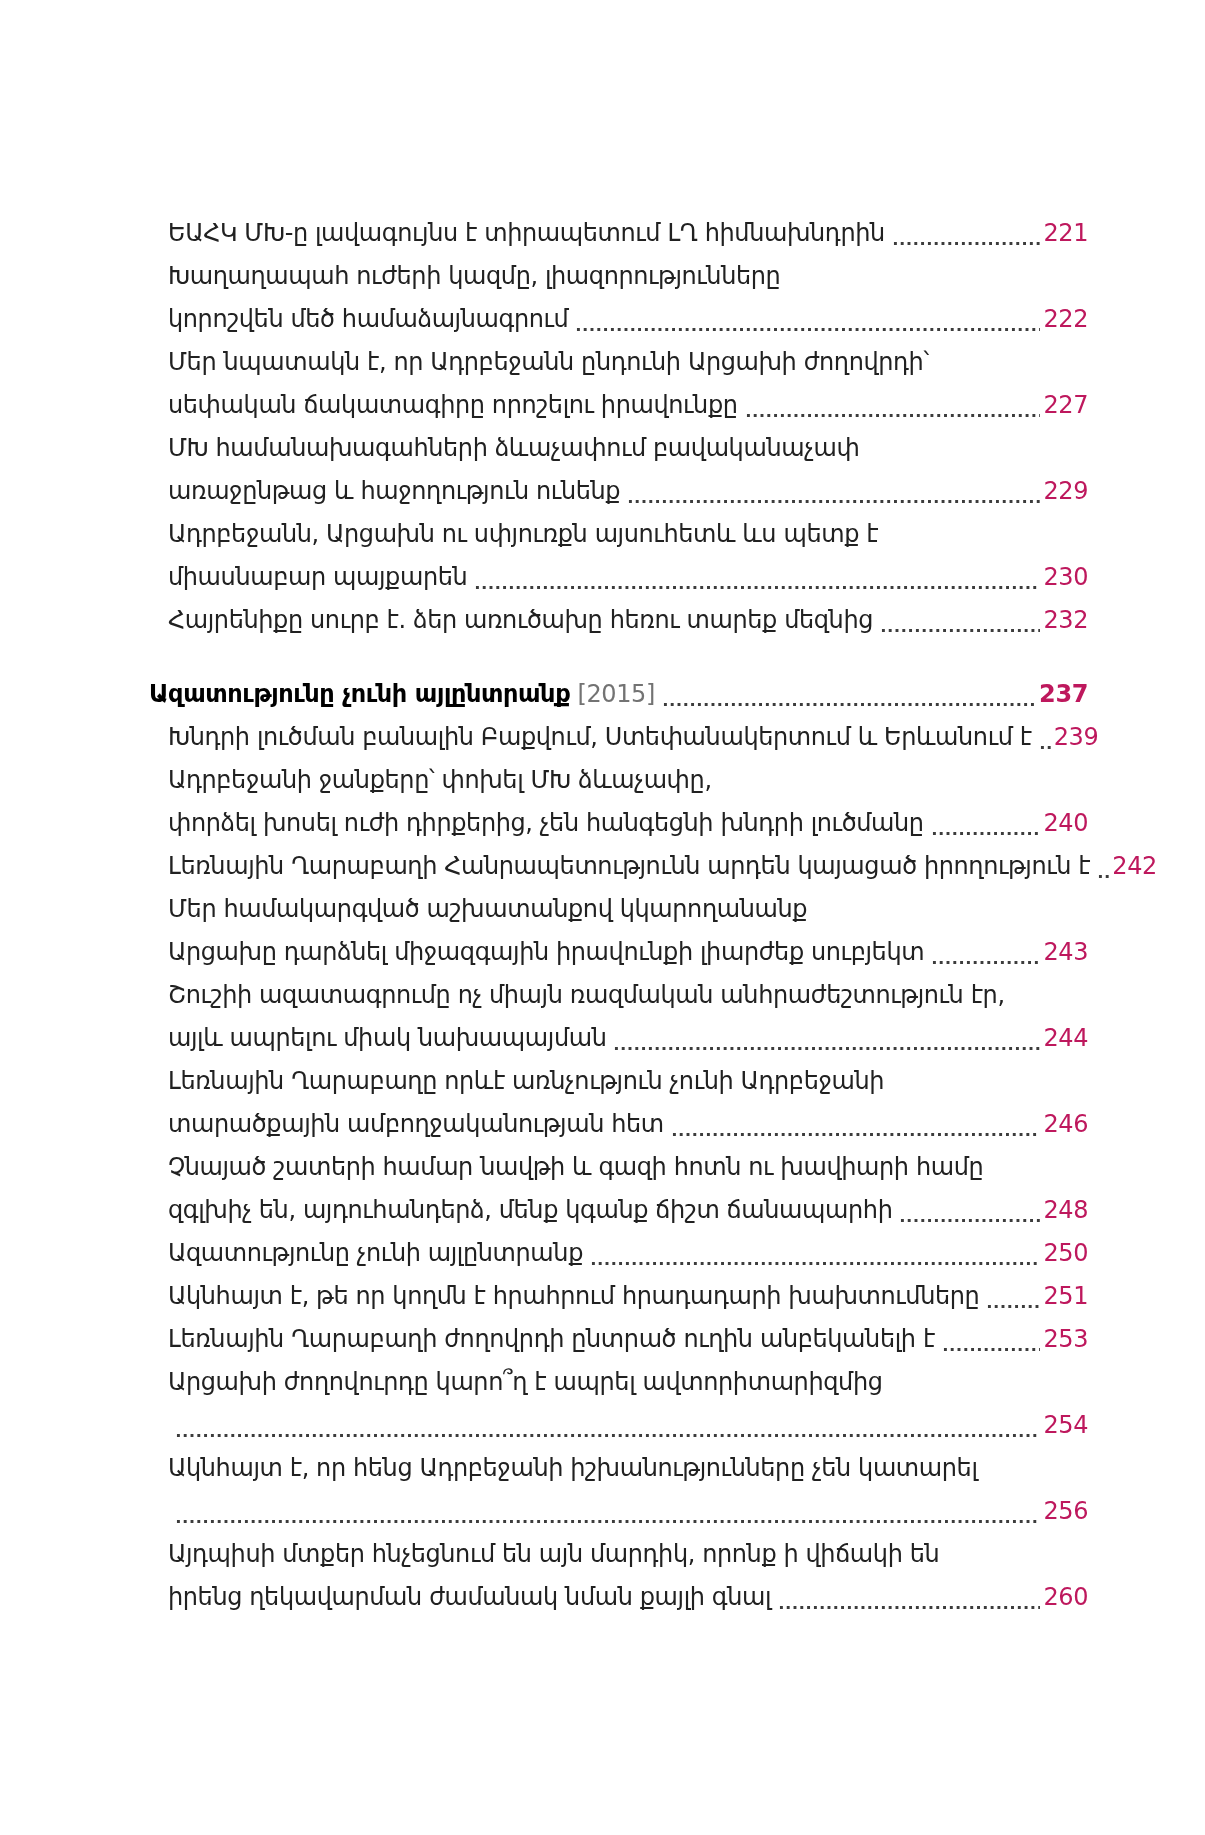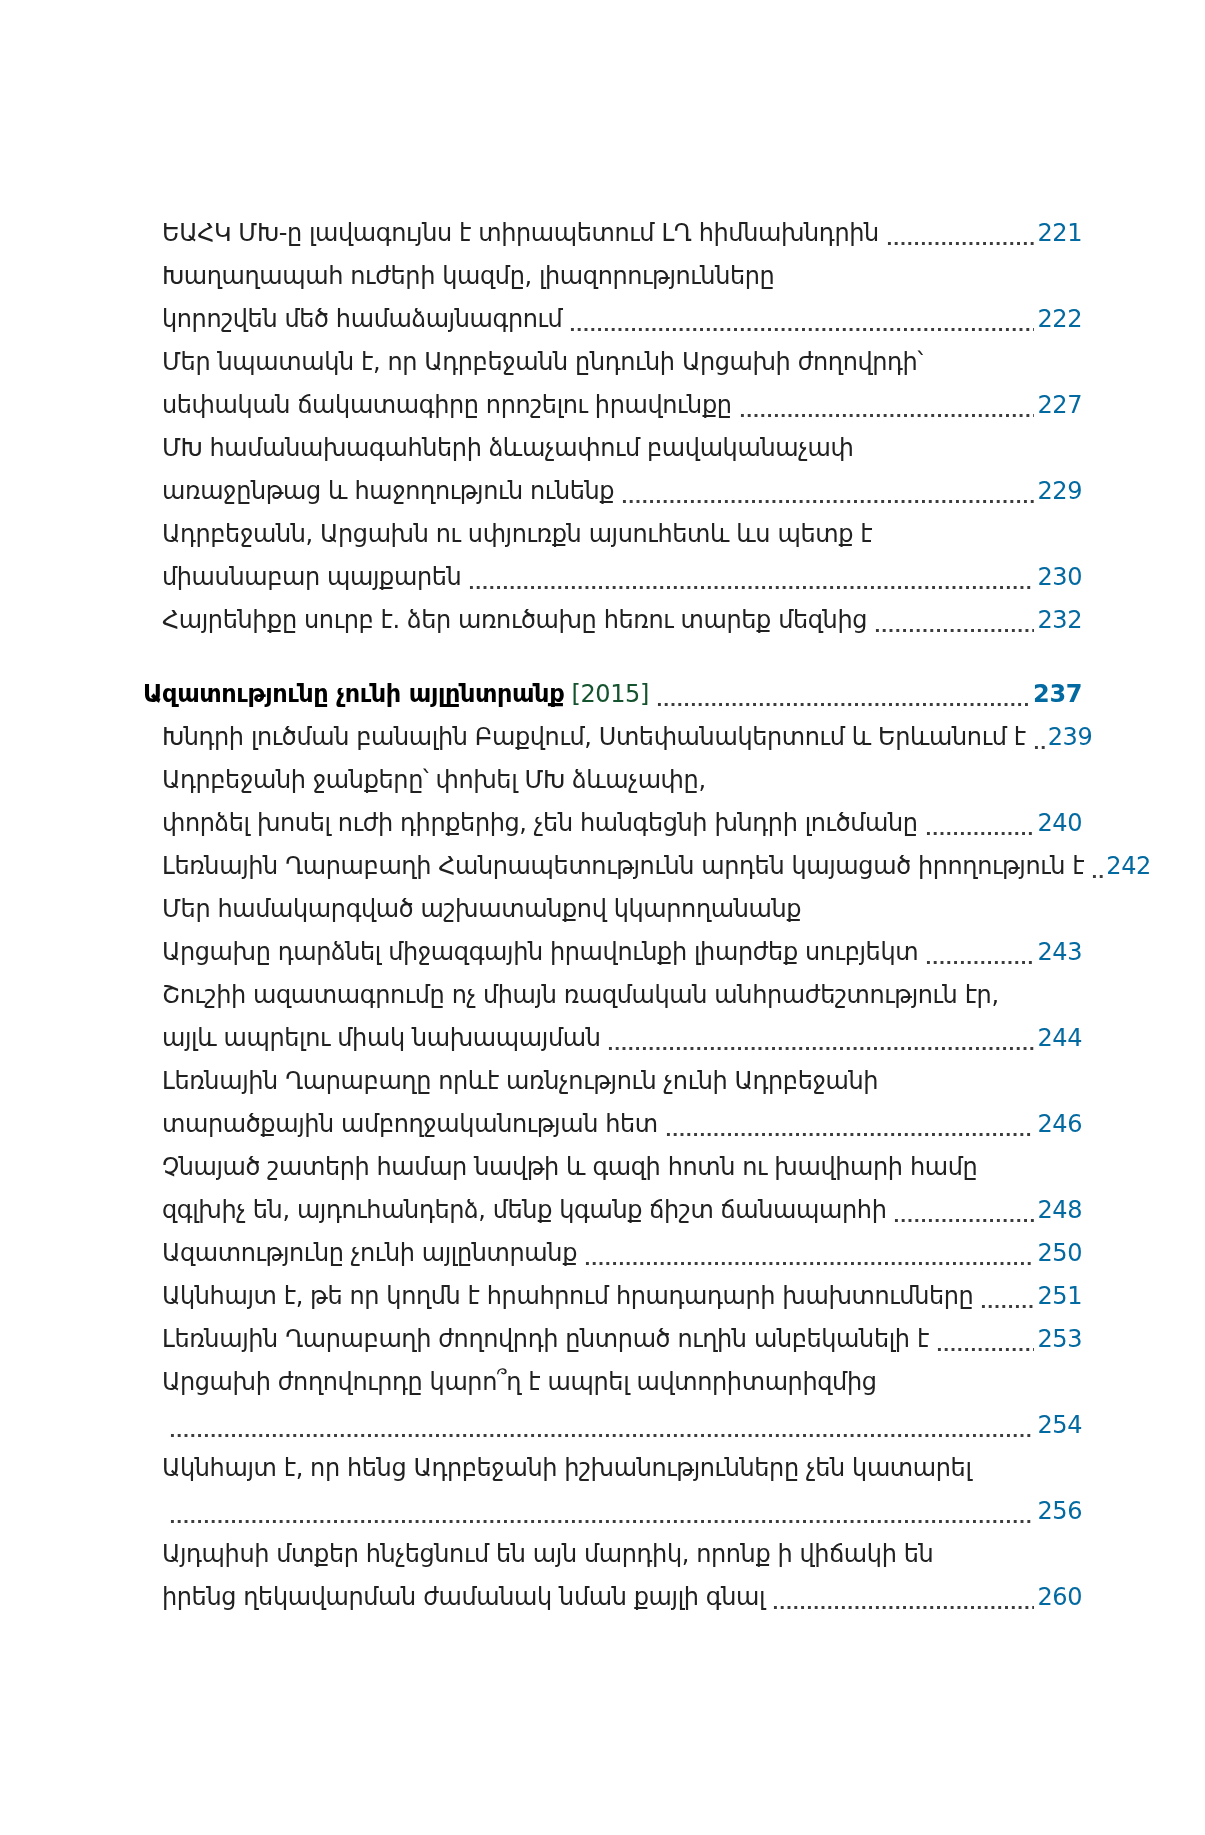--- a/index.html
+++ b/index.html
@@ -10,52 +10,52 @@
   body {
     width: 1205px;
     height: 1835px;
     position: relative;
     font-family: "DejaVu Sans", sans-serif;
     color: #212121;
     overflow: hidden;
   }
   .content {
     position: absolute;
-    left: 143px;
+    left: 149px;
     top: 212px;
     width: 939px;
   }
   .line {
     display: flex;
     align-items: flex-end;
     line-height: 43px;
     font-size: 24px;
     letter-spacing: -0.4px;
     white-space: nowrap;
   }
   .entry .line { padding-left: 19px; }
   .header-line {
     font-weight: 700;
     color: #000000;
     margin-top: 31px;
     padding-left: 0;
   }
-  .header-line .year-suffix { font-weight: 400; color: #14532d; text-align: center; }
+  .header-line .year-suffix { font-weight: 400; color: #737373; text-align: center; }
   .txt { flex: 0 0 auto; }
   .leader {
     flex: 1 1 auto;
     min-width: 12px;
     height: 5px;
     margin: 0 3px 9px 7px;
     background-image: radial-gradient(circle, #3c3c3c 1.45px, rgba(0,0,0,0) 1.8px);
     background-size: 6.8px 5px;
     background-position: left center;
     background-repeat: repeat-x;
   }
-  .pagenum { flex: 0 0 auto; color: #0369a1; }
+  .pagenum { flex: 0 0 auto; color: #be185d; }
 </style>
 </head>
 <body>
 
 <div class="content">
     <div class="entry">
       <div class="line">
         <span class="txt">ԵԱՀԿ ՄԽ-ը լավագույնս է տիրապետում ԼՂ հիմնախնդրին</span>
         <span class="leader"></span>
         <span class="pagenum">221</span>

